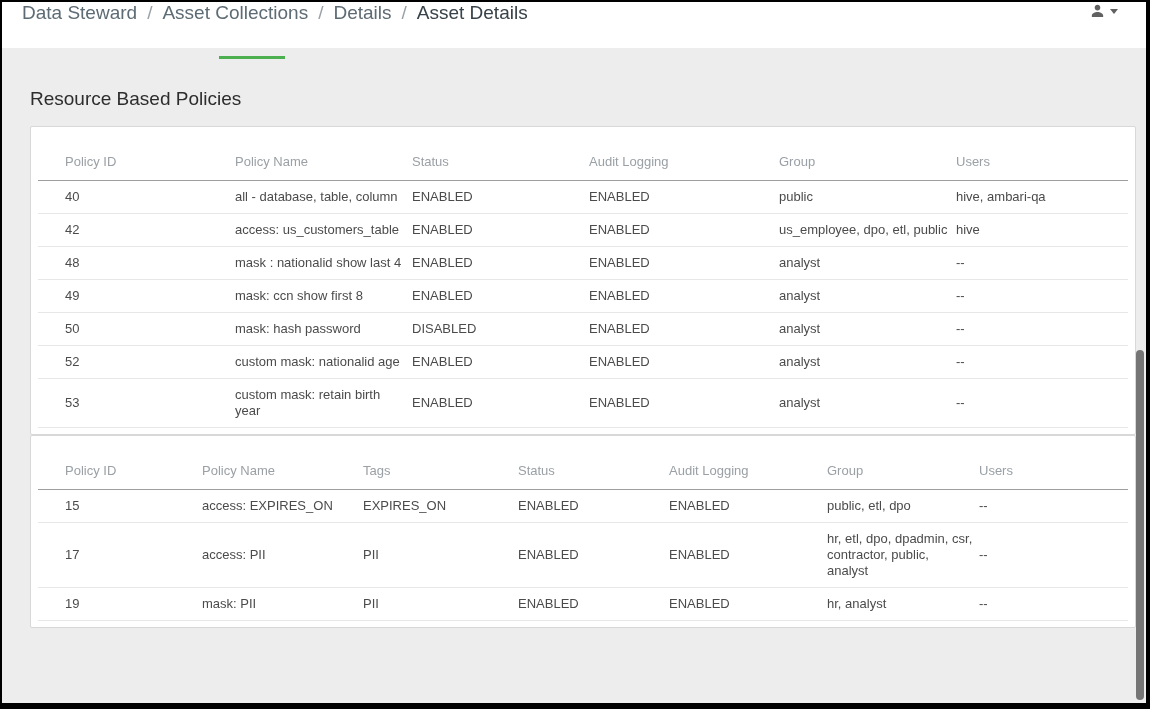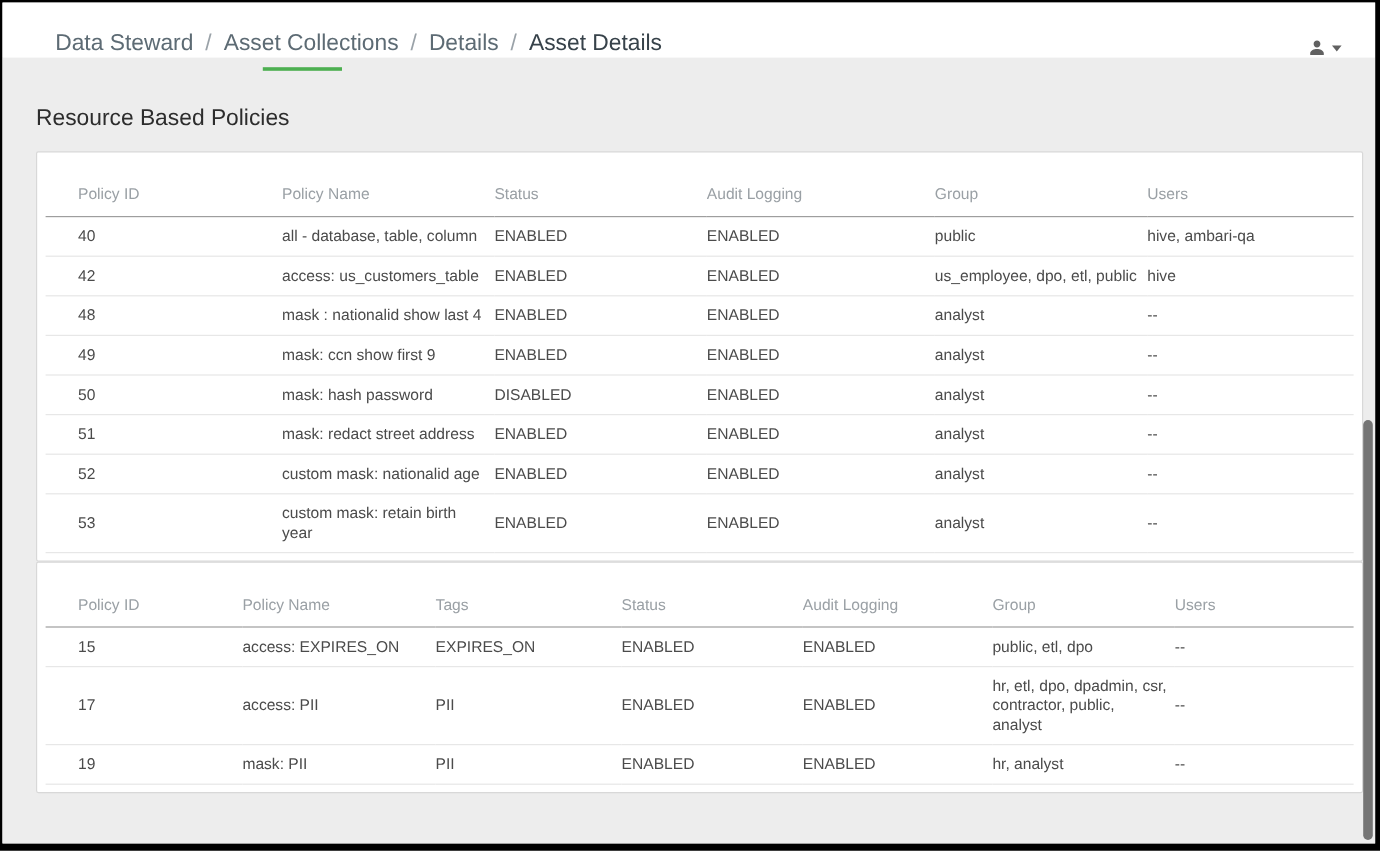--- a/index.html
+++ b/index.html
@@ -9,22 +9,22 @@
     width: 1150px; height: 709px;
     border: solid #000;
     border-width: 2px 4px 6px 2px;
     background: #fff;
     position: relative;
     overflow: hidden;
   }
   
   .topbar {
     height: 46px; background: #fff;
-    display: flex; align-items: flex-end; justify-content: space-between;
-    padding: 0 28px 0 44px;
+    display: flex; align-items: flex-start; justify-content: space-between;
+    padding: 0 28px 0 20px;
   }
   .breadcrumb { display: flex; align-items: center; gap: 10px; font-size: 19px; }
   .breadcrumb .crumb { color: #5d6b74; cursor: pointer; }
   .breadcrumb .sep { color: #9aa2a8; }
   .breadcrumb .crumb.current { color: #37424a; font-weight: 500; cursor: default; }
   .user-menu { display: flex; align-items: center; gap: 4px; cursor: pointer; }
   .user-menu svg { display: block; }
   .caret-down {
     width: 0; height: 0; border-left: 4px solid transparent;
     border-right: 4px solid transparent; border-top: 5px solid #616161;
@@ -147,38 +147,30 @@
           <tr>
             <td>48</td>
             <td>mask : nationalid show last 4</td>
             <td>ENABLED</td>
             <td>ENABLED</td>
             <td>analyst</td>
             <td>--</td>
           </tr>
           <tr>
             <td>49</td>
-            <td>mask: ccn show first 9</td>
+            <td>mask: ccn show first 8</td>
             <td>ENABLED</td>
             <td>ENABLED</td>
             <td>analyst</td>
             <td>--</td>
           </tr>
           <tr>
             <td>50</td>
             <td>mask: hash password</td>
             <td>DISABLED</td>
-            <td>ENABLED</td>
-            <td>analyst</td>
-            <td>--</td>
-          </tr>
-          <tr>
-            <td>51</td>
-            <td>mask: redact street address</td>
-            <td>ENABLED</td>
             <td>ENABLED</td>
             <td>analyst</td>
             <td>--</td>
           </tr>
           <tr>
             <td>52</td>
             <td>custom mask: nationalid age</td>
             <td>ENABLED</td>
             <td>ENABLED</td>
             <td>analyst</td>

